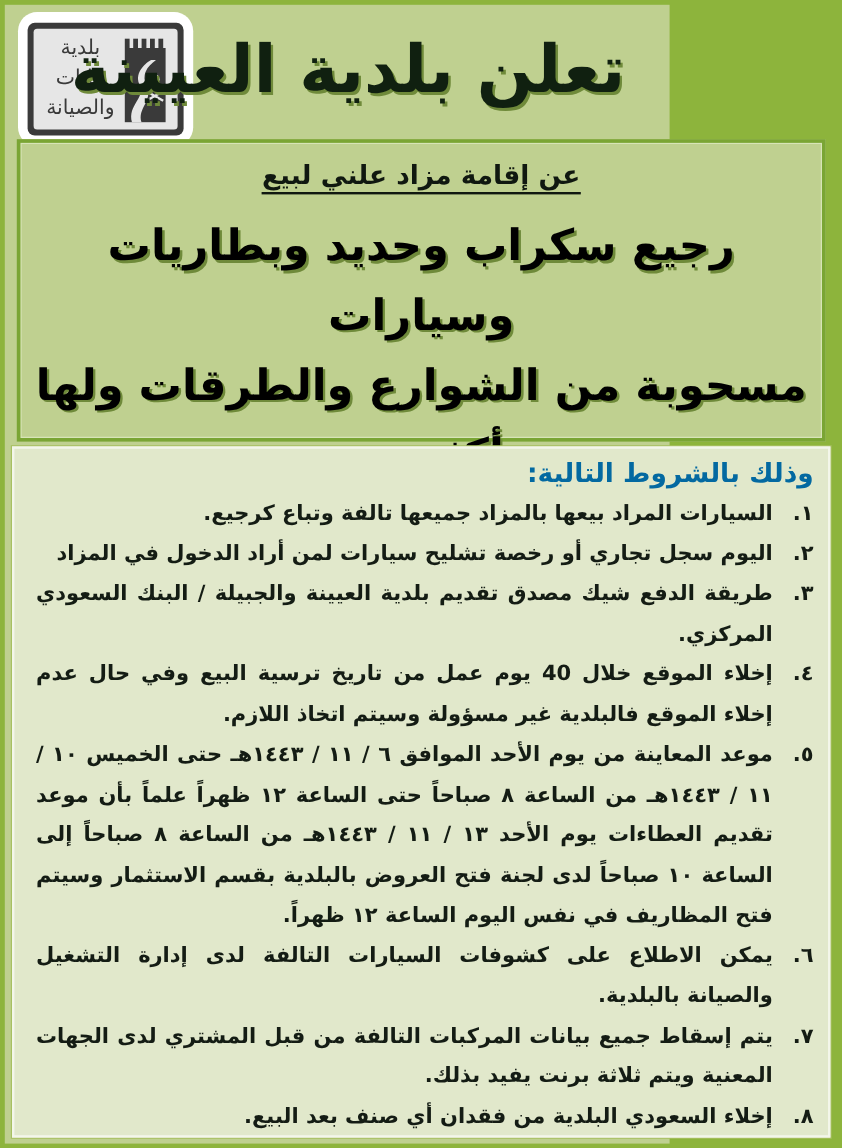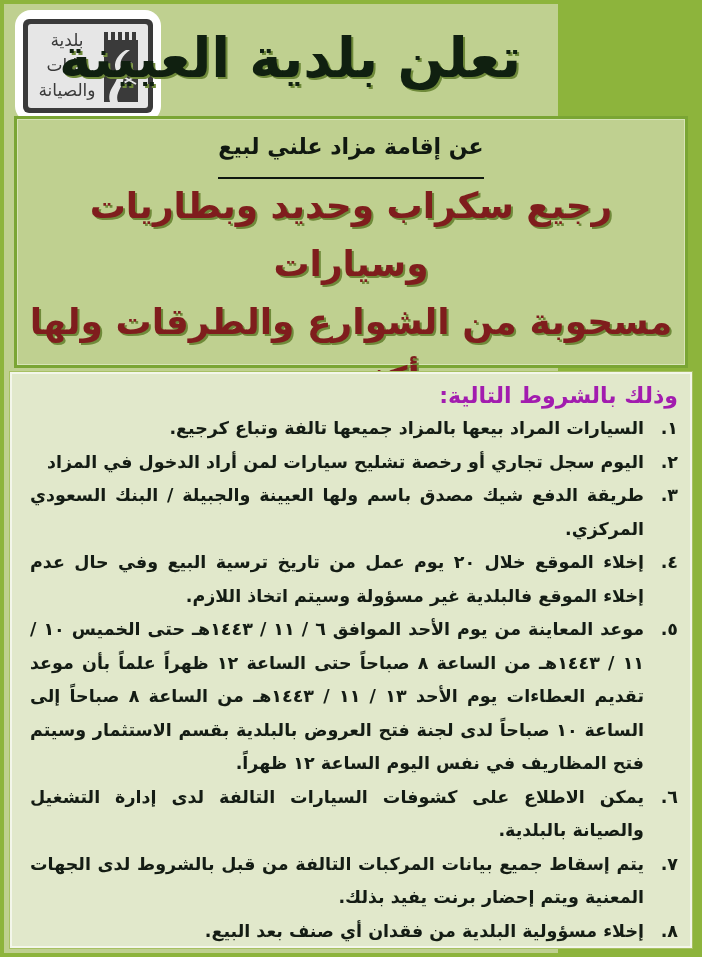--- a/index.html
+++ b/index.html
@@ -47,35 +47,35 @@
     position:absolute; left:10px; top:112px; width:674px; height:252px;
     border:3px solid #7aa534; box-sizing:border-box;
     box-shadow: inset 0 0 0 1px #d7e4b7;
     background:#bfd090;
   }
   .subtitle {
     position:absolute; left:0; right:0; top:10px;
     text-align:center; font-weight:bold; font-size:22px; color:#101810;
     line-height:36px;
   }
-  .subtitle span { border-bottom:2px solid #101810; padding-bottom:18px; }
+  .subtitle span { border-bottom:2px solid #101810; padding-bottom:1px; }
   .headline {
     position:absolute; left:8px; right:8px; top:58px;
     text-align:center; font-weight:bold; font-size:36px; line-height:58px;
-    color:#7f1d1d; text-shadow:2px 2px 0 #6f8a3a;
+    color:#000000; text-shadow:2px 2px 0 #6f8a3a;
   }
   .cond-box {
     position:absolute; left:6px; top:368px; width:682px; height:576px;
     background:#e1e8cb;
     border:2px solid #f3f6ea; box-sizing:border-box;
     box-shadow: 0 0 0 1px #a7c062;
   }
   .cond-title {
     position:absolute; right:12px; top:6px;
-    font-weight:bold; font-size:22px; line-height:32px; color:#a21caf;
+    font-weight:bold; font-size:22px; line-height:32px; color:#0369a1;
   }
   .cond-list {
     position:absolute; right:12px; left:18px; top:38px;
     list-style:none; margin:0; padding:0;
   }
   .cond-item {
     display:flex; flex-direction:row; align-items:flex-start;
     font-weight:bold; font-size:17.5px; line-height:33.5px; color:#141c14;
   }
   .cond-num { width:34px; flex:0 0 34px; text-align:right; }
@@ -128,38 +128,38 @@
       <li class="cond-item">
         <span class="cond-num">١.</span>
         <span class="cond-text">السيارات المراد بيعها بالمزاد جميعها تالفة وتباع كرجيع.</span>
       </li>
       <li class="cond-item">
         <span class="cond-num">٢.</span>
         <span class="cond-text">اليوم سجل تجاري أو رخصة تشليح سيارات لمن أراد الدخول في المزاد</span>
       </li>
       <li class="cond-item">
         <span class="cond-num">٣.</span>
-        <span class="cond-text">طريقة الدفع شيك مصدق باسم ولها العيينة والجبيلة / البنك السعودي المركزي.</span>
+        <span class="cond-text">طريقة الدفع شيك مصدق تقديم بلدية العيينة والجبيلة / البنك السعودي المركزي.</span>
       </li>
       <li class="cond-item">
         <span class="cond-num">٤.</span>
-        <span class="cond-text">إخلاء الموقع خلال ٢٠ يوم عمل من تاريخ ترسية البيع وفي حال عدم إخلاء الموقع فالبلدية غير مسؤولة وسيتم اتخاذ اللازم.</span>
+        <span class="cond-text">إخلاء الموقع خلال 40 يوم عمل من تاريخ ترسية البيع وفي حال عدم إخلاء الموقع فالبلدية غير مسؤولة وسيتم اتخاذ اللازم.</span>
       </li>
       <li class="cond-item">
         <span class="cond-num">٥.</span>
         <span class="cond-text">موعد المعاينة من يوم الأحد الموافق ٦ / ١١ / ١٤٤٣هـ حتى الخميس ١٠ / ١١ / ١٤٤٣هـ من الساعة ٨ صباحاً حتى الساعة ١٢ ظهراً علماً بأن موعد تقديم العطاءات يوم الأحد ١٣ / ١١ / ١٤٤٣هـ من الساعة ٨ صباحاً إلى الساعة ١٠ صباحاً لدى لجنة فتح العروض بالبلدية بقسم الاستثمار وسيتم فتح المظاريف في نفس اليوم الساعة ١٢ ظهراً.</span>
       </li>
       <li class="cond-item">
         <span class="cond-num">٦.</span>
         <span class="cond-text">يمكن الاطلاع على كشوفات السيارات التالفة لدى إدارة التشغيل والصيانة بالبلدية.</span>
       </li>
       <li class="cond-item">
         <span class="cond-num">٧.</span>
-        <span class="cond-text">يتم إسقاط جميع بيانات المركبات التالفة من قبل بالشروط لدى الجهات المعنية ويتم إحضار برنت يفيد بذلك.</span>
+        <span class="cond-text">يتم إسقاط جميع بيانات المركبات التالفة من قبل المشتري لدى الجهات المعنية ويتم ثلاثة برنت يفيد بذلك.</span>
       </li>
       <li class="cond-item">
         <span class="cond-num">٨.</span>
-        <span class="cond-text">إخلاء مسؤولية البلدية من فقدان أي صنف بعد البيع.</span>
+        <span class="cond-text">إخلاء السعودي البلدية من فقدان أي صنف بعد البيع.</span>
       </li>
     </ul>
   </div>
 
 </div>
 
 </body></html>

